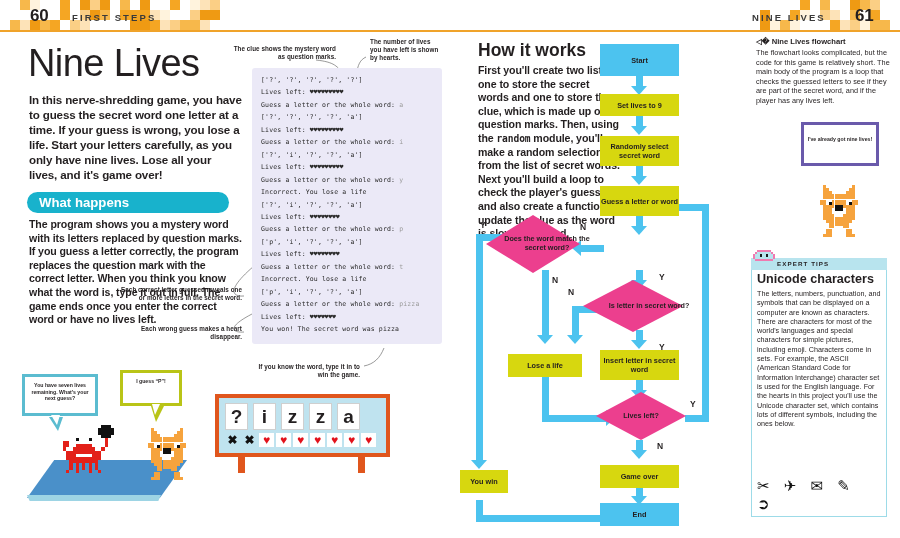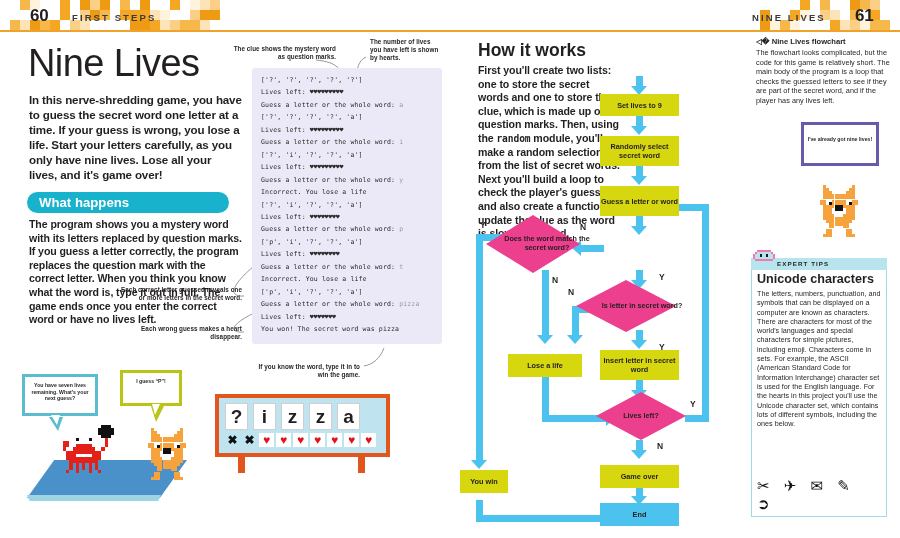--- a/index.html
+++ b/index.html
@@ -845,31 +845,32 @@
     <div class="arr down" style="left:171px;top:466px;"></div>
 
     <div class="conn" style="left:16px;top:204px;width:7px;height:230px;"></div>
     <div class="conn" style="left:16px;top:204px;width:26px;height:7px;"></div>
     <div class="arr down" style="left:11px;top:430px;"></div>
 
     <div class="conn" style="left:16px;top:470px;width:7px;height:22px;"></div>
     <div class="conn" style="left:16px;top:485px;width:135px;height:7px;"></div>
     <div class="arr right" style="left:147px;top:480px;"></div>
 
+    <div class="node blue" style="left:140px;top:14px;width:79px;height:32px;">Start</div>
     <div class="node yellow" style="left:140px;top:64px;width:79px;height:22px;">Set lives to 9</div>
     <div class="node yellow" style="left:140px;top:106px;width:79px;height:30px;">Randomly select secret word</div>
     <div class="node yellow" style="left:140px;top:156px;width:79px;height:30px;">Guess a letter or word</div>
 
 
     <div class="dia" style="left:26px;top:185px;width:94px;height:58px;">
       <div class="dshape"></div>
       <div class="lbl" style="padding:0 14px;">Does the word match the secret word?</div>
     </div>
 
-    <div class="dia" style="left:116px;top:250px;width:100px;height:52px;text-decoration:underline;">
+    <div class="dia" style="left:123px;top:250px;width:100px;height:52px;text-decoration:underline;">
       <div class="dshape"></div>
       <div class="lbl" style="padding:0 16px;">Is letter in secret word?</div>
     </div>
 
     <div class="node yellow" style="left:48px;top:324px;width:74px;height:23px;">Lose a life</div>
     <div class="node yellow" style="left:140px;top:320px;width:79px;height:30px;">Insert letter in secret word</div>
 
     <div class="dia" style="left:136px;top:362px;width:90px;height:48px;">
       <div class="dshape"></div>
       <div class="lbl">Lives left?</div>

